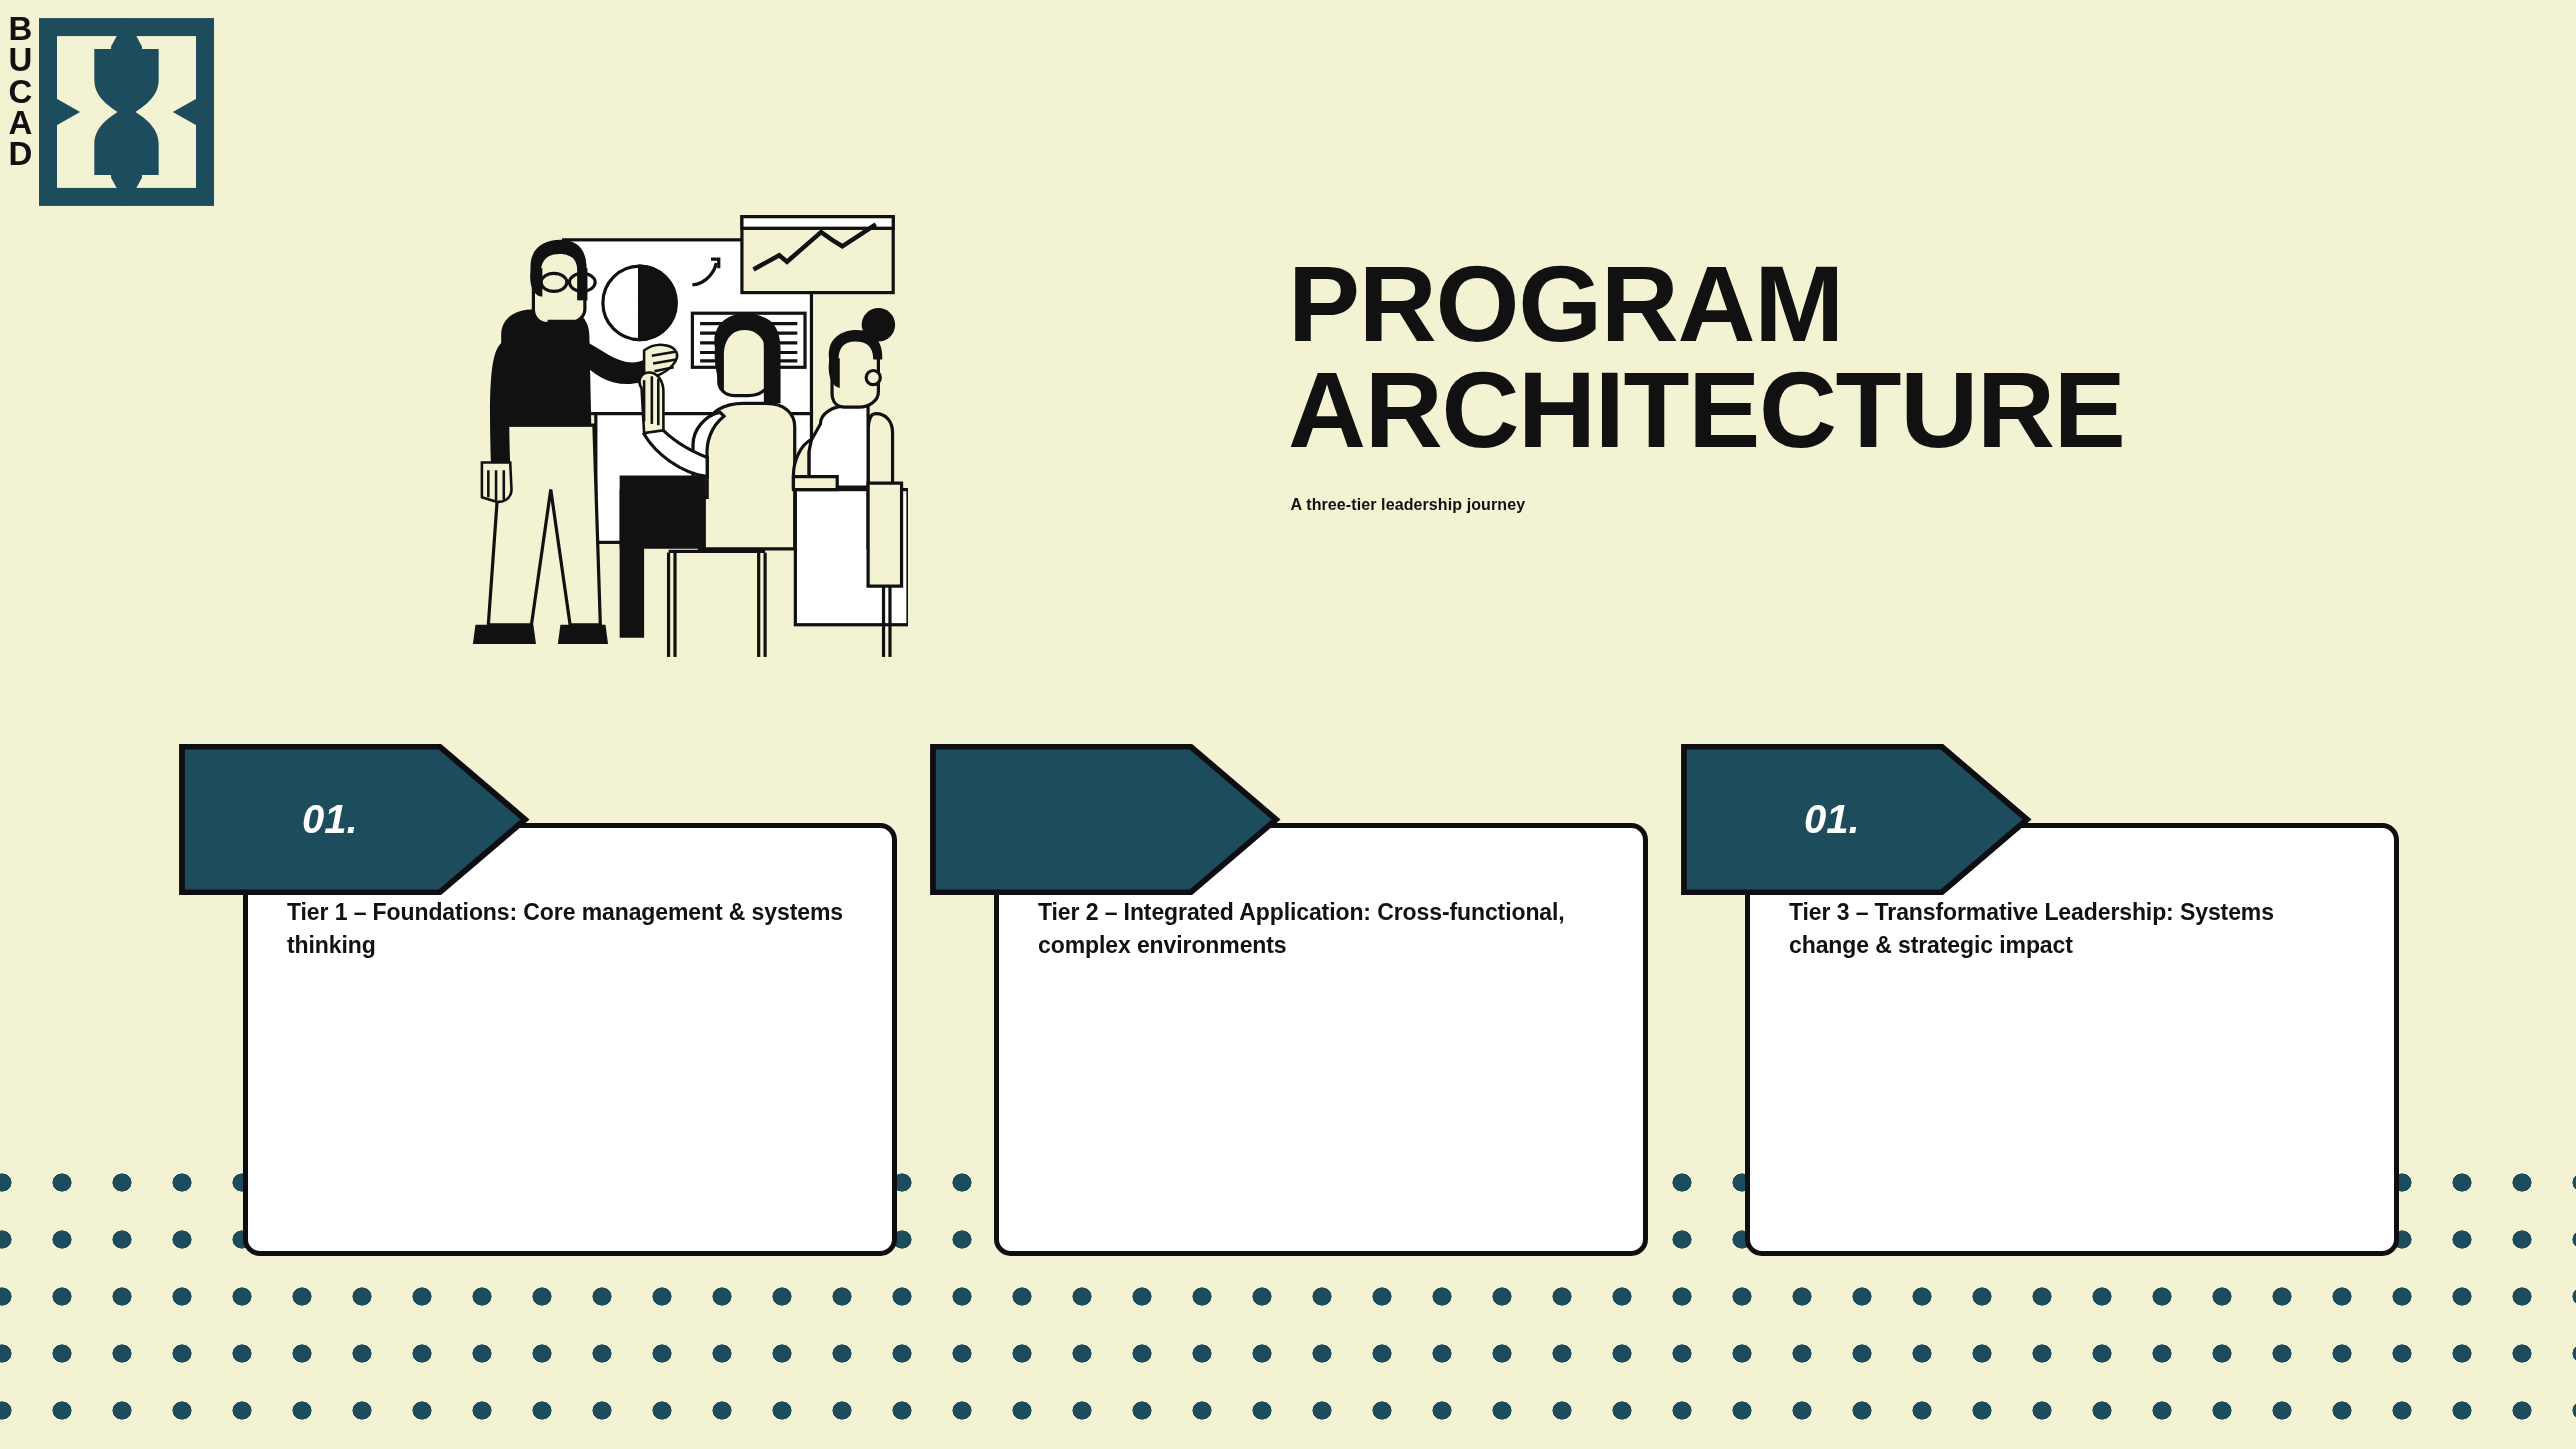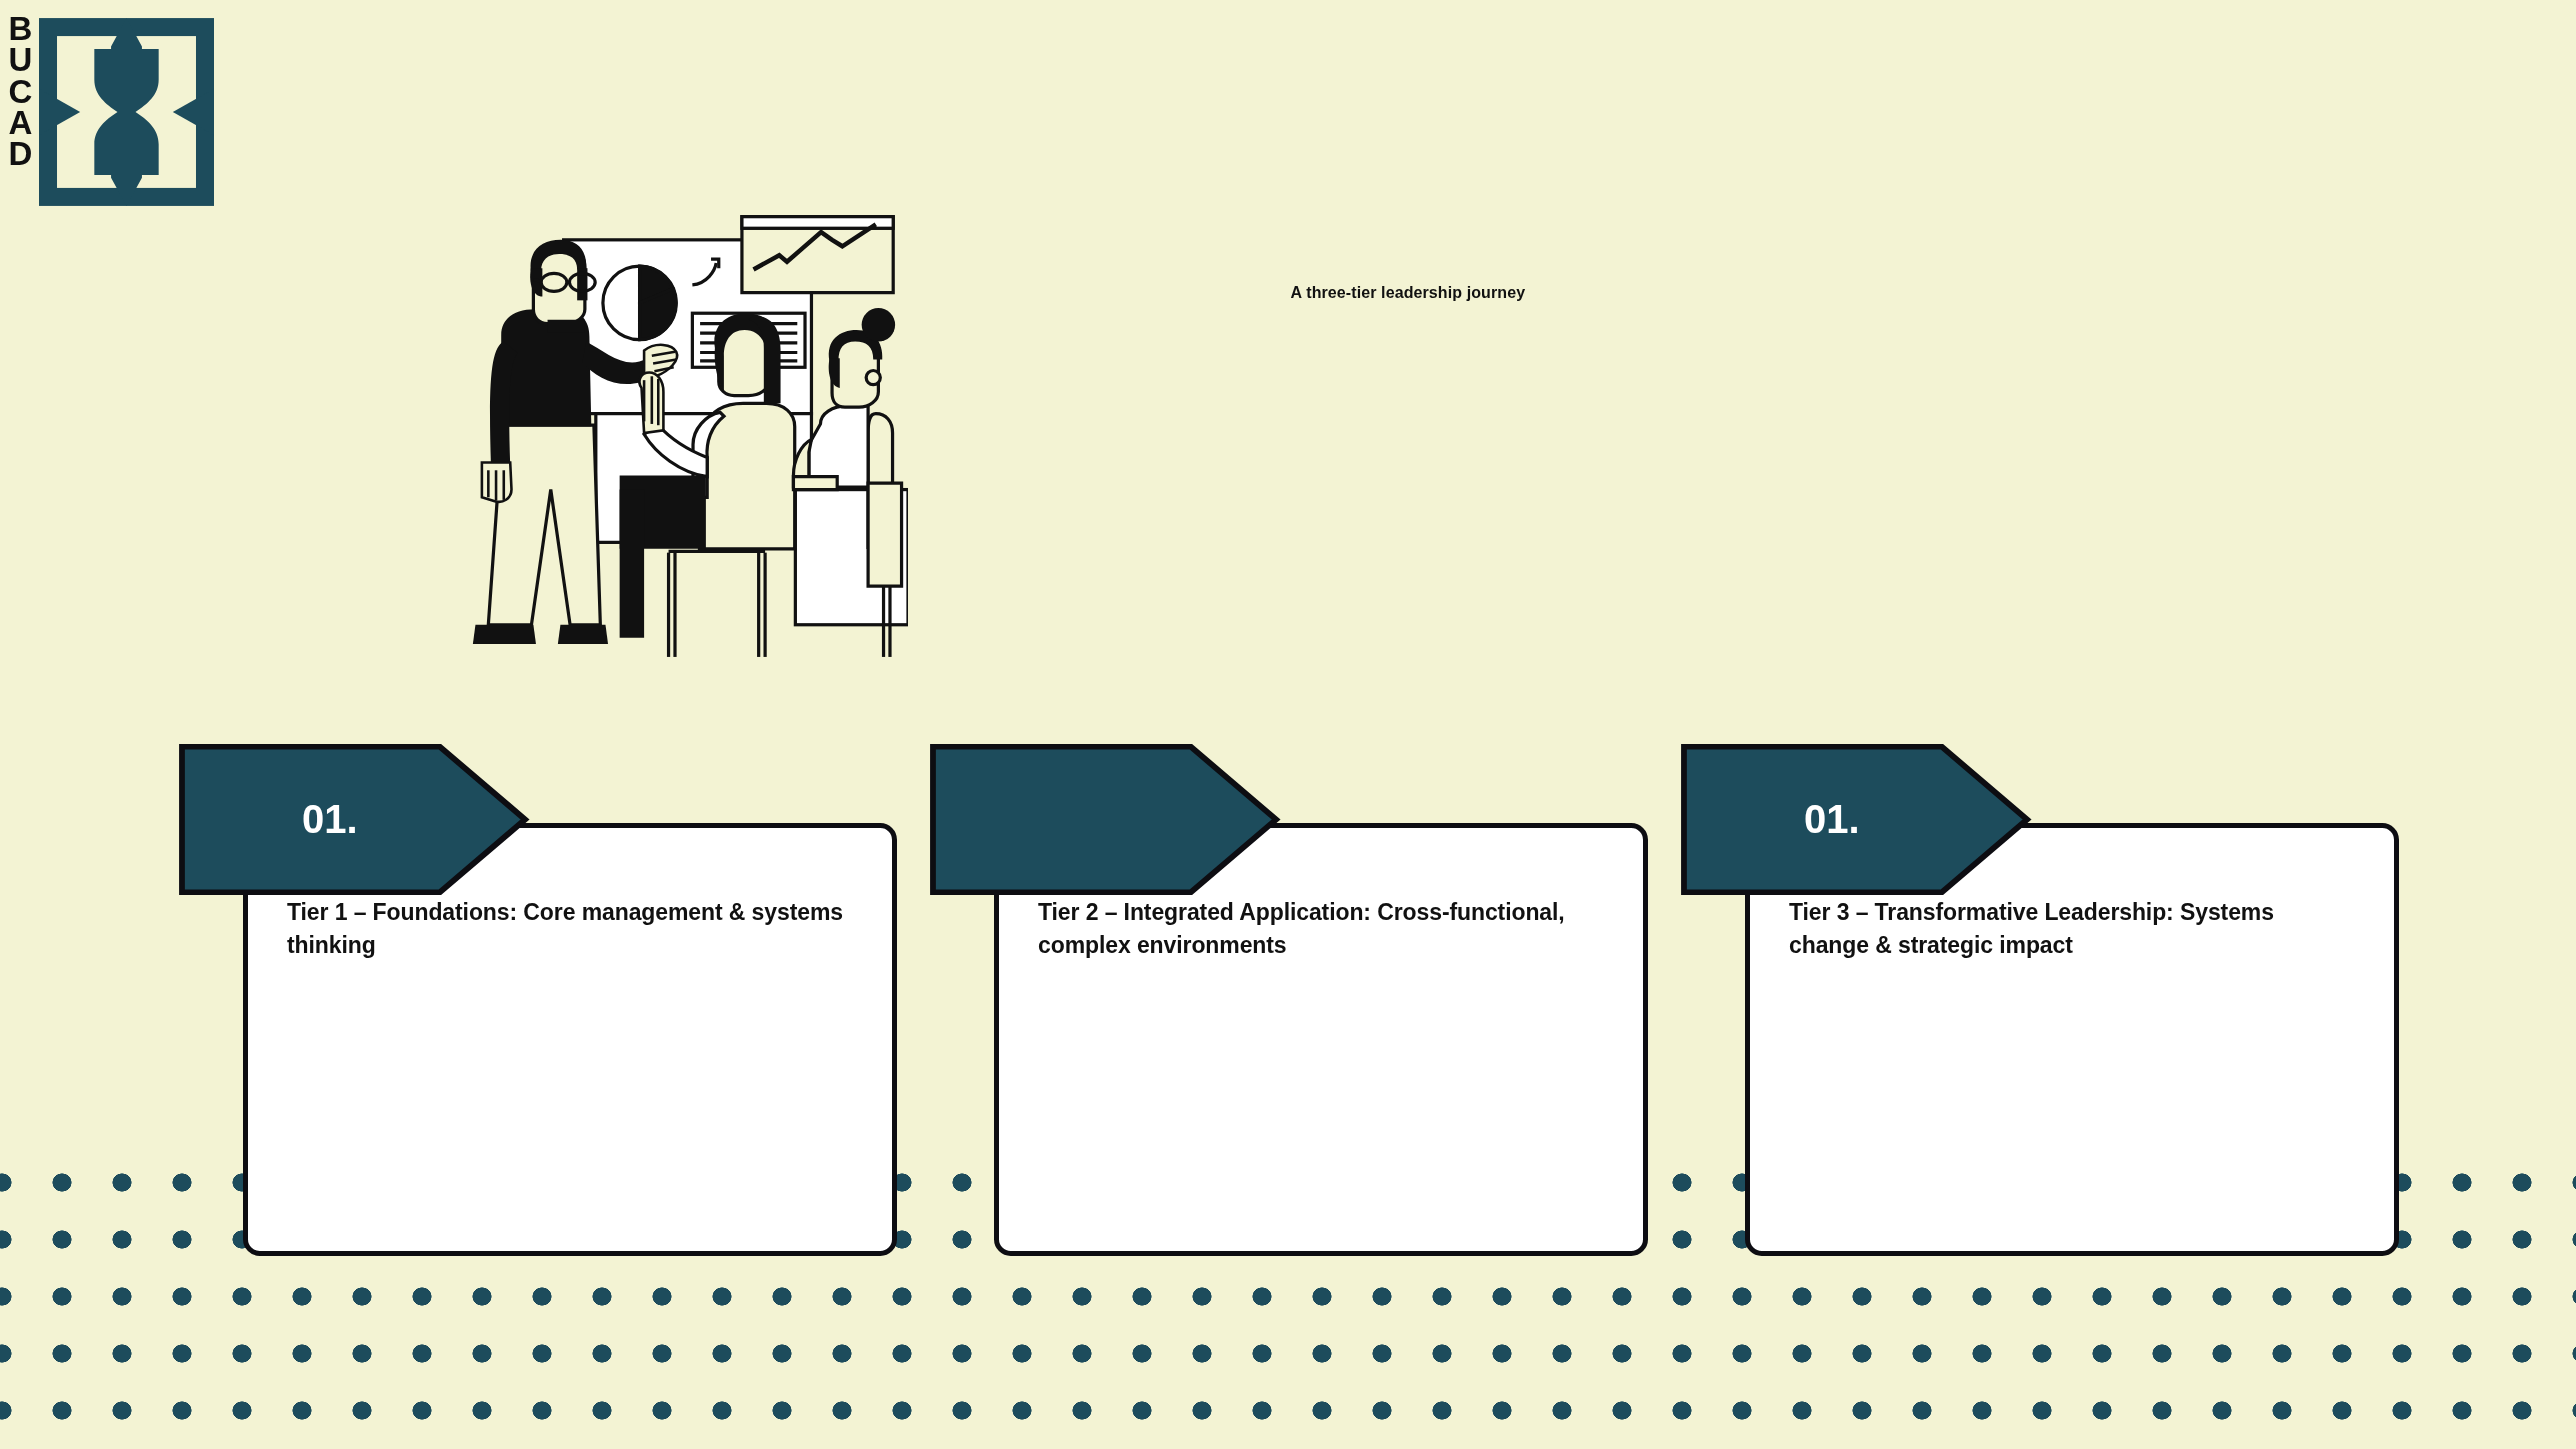--- a/index.html
+++ b/index.html
@@ -86,20 +86,21 @@
     z-index:2;
   }
   .banner-num{
     position:absolute;left:0;top:0;width:290px;height:151px;
     display:flex;align-items:center;justify-content:center;
     font-weight:bold;font-size:40px;color:#ffffff;
     letter-spacing:0px;
     z-index:3;
     padding-left:11.6px;
     box-sizing:border-box;
+    font-style:italic;
   }
 </style>
 </head>
 <body>
 
 <div id="canvas">
 
   <div class="dot-field"></div>
 
   <div class="logo">
@@ -263,20 +264,24 @@
 
       <path d="M588 270 C582 238 604 222 630 222 C656 222 672 240 670 268 L656 268 C656 248 646 240 628 240 C610 240 602 250 602 270 Z" fill="#111111"></path>
       <circle cx="664" cy="214" r="26" fill="#111111"></circle>
       <path d="M588 266 L604 266 L604 312 C590 310 584 290 588 266 Z" fill="#111111"></path>
 
       <circle cx="656" cy="296" r="11" fill="#f3f3d3" stroke="#111111" stroke-width="5"></circle>
     </g>
   </svg>
 
   <div class="header">
+    <h1 class="title">
+      <span>PROGRAM</span><br>
+      <span>ARCHITECTURE</span>
+    </h1>
     <div class="subtitle">A three-tier leadership journey</div>
   </div>
 
   <div class="cards">
 
     <div class="card-group c1">
       <div class="card-body">
         <div class="card-text">Tier 1 – Foundations: Core management &amp; systems thinking</div>
       </div>
       <div class="banner">

